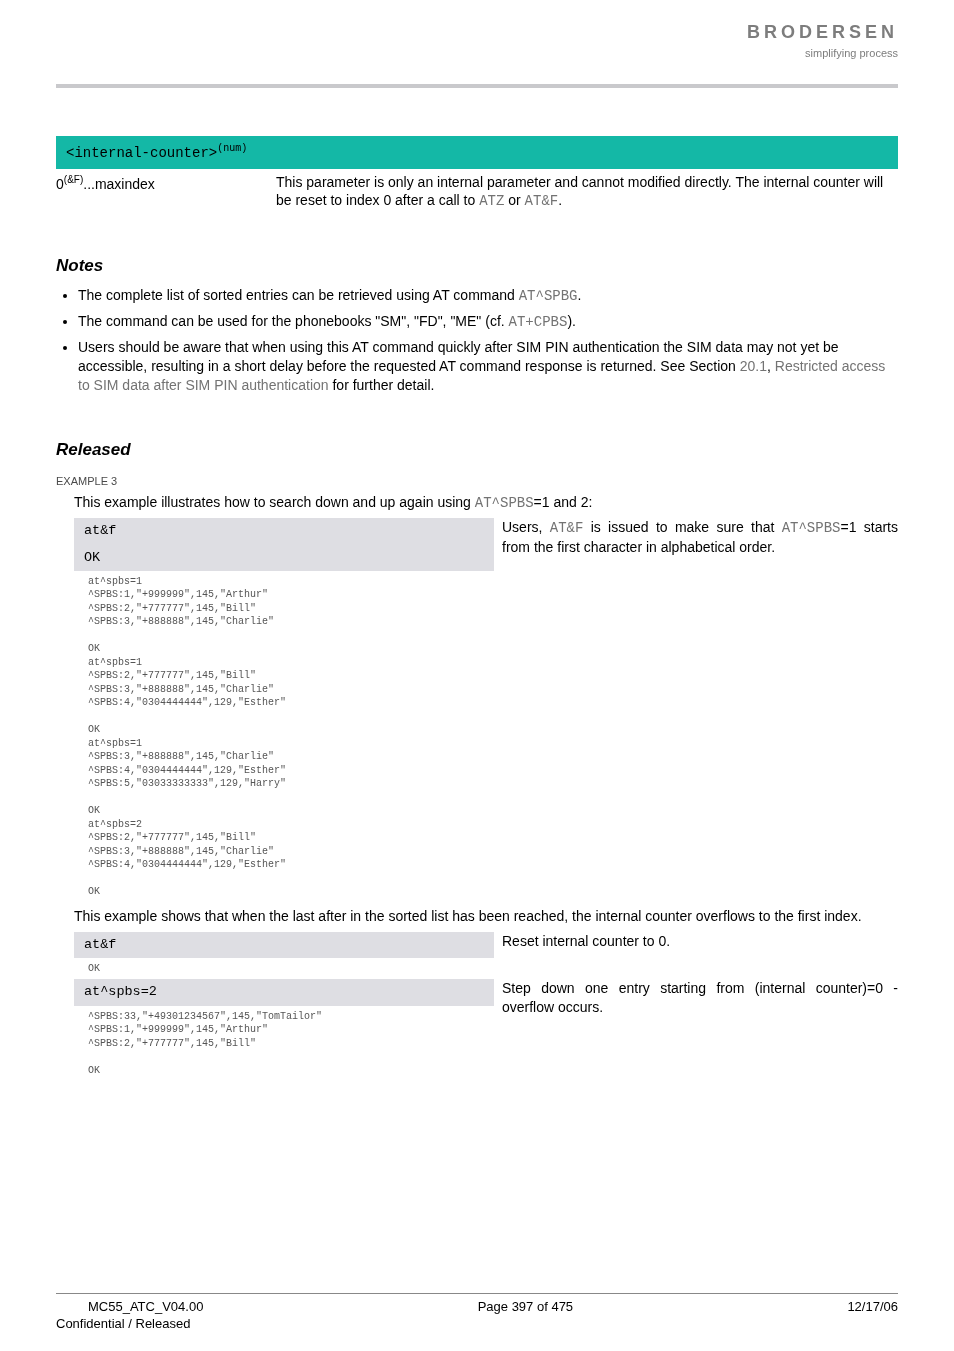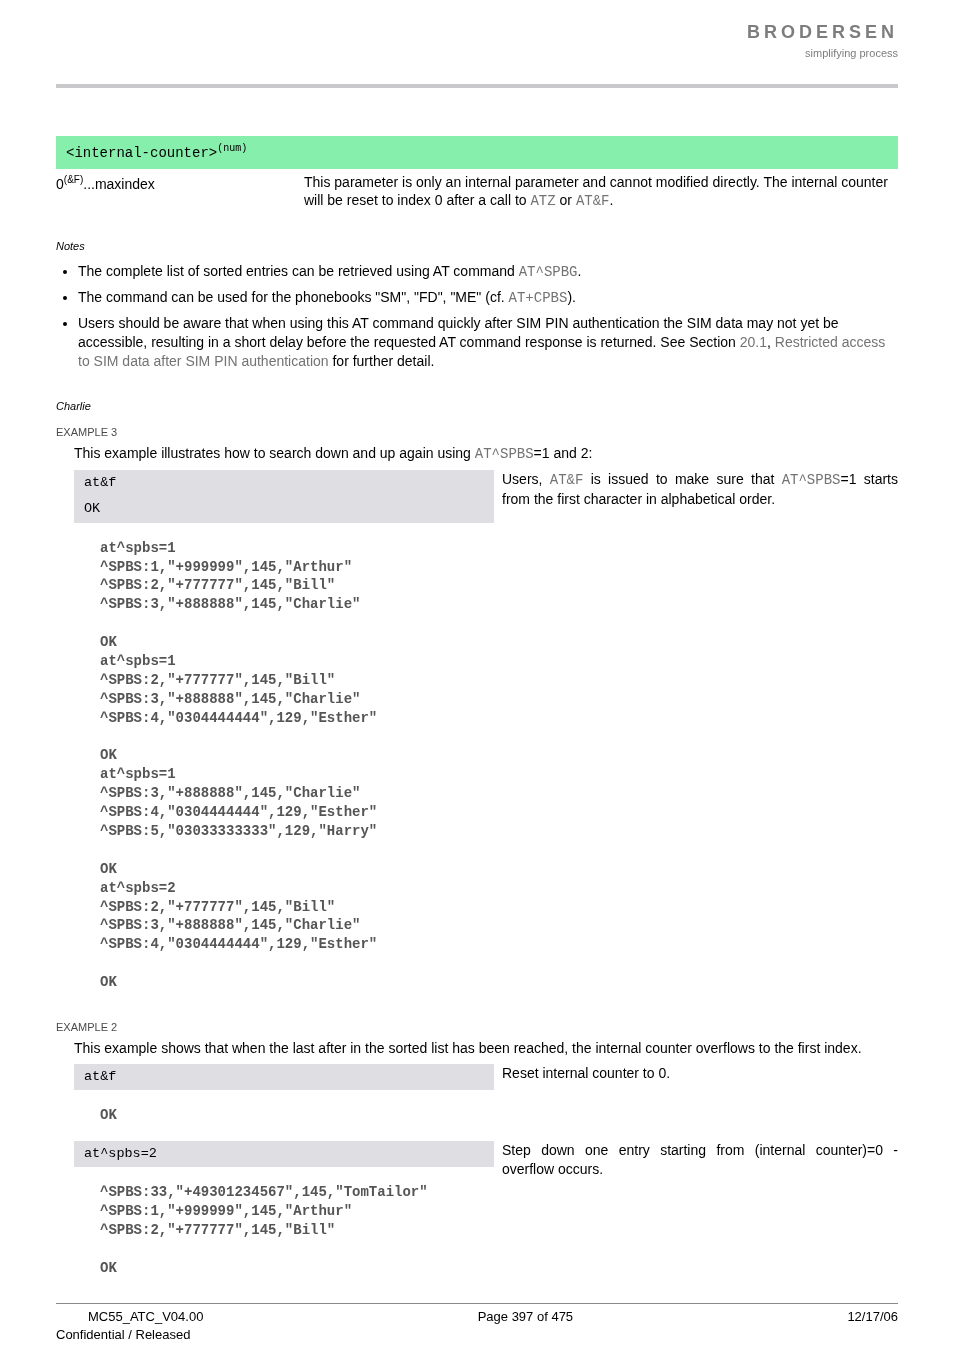--- a/index.html
+++ b/index.html
@@ -42,51 +42,50 @@
   .toprule {
     margin-top: 62px;
     height: 4px;
     background: #c9c9cc;
     border: none;
   }
   .main {
     margin-top: 48px;
   }
   .param-block {
-    background: #86efac;
+    background: #14b8a6;
     padding: 6px 10px;
     font-family: "Courier New", monospace;
     font-size: 14px;
   }
   .param-row {
     display: flex;
     align-items: flex-start;
     margin-top: 4px;
-    gap: 28px;
   }
   .param-left {
     width: 220px;
     flex: none;
     font-size: 14px;
   }
   .param-right {
     flex: 1;
     font-size: 14px;
   }
   sup {
     font-size: 10px;
     vertical-align: super;
   }
   .link { color: #737373; }
   .mono { font-family: "Courier New", monospace; }
   h3.section {
     font-style: italic;
-    font-weight: normal;
-    font-size: 11px;
-    margin-top: 28px;
+    font-weight: bold;
+    font-size: 17px;
+    margin-top: 44px;
     margin-bottom: 8px;
   }
   ul.notes {
     margin: 6px 0 0 0;
     padding-left: 22px;
   }
   ul.notes li {
     margin-bottom: 6px;
     font-size: 14px;
   }
@@ -118,27 +117,26 @@
   .code-bg {
     background: #dedee3;
     font-family: "Courier New", monospace;
     font-size: 13.5px;
     padding: 4px 10px;
     white-space: pre;
     margin: 0;
   }
   .code-plain {
     font-family: "Courier New", monospace;
-    font-size: 14px;
+    font-size: 10px;
     padding: 0 10px;
     white-space: pre;
-    margin: 16px;
+    margin: 4px;
     line-height: 1.35;
     color: #555;
-    font-weight: bold;
   }
   .footer {
     position: absolute;
     bottom: 18px;
     left: 56px;
     right: 56px;
     font-size: 13px;
   }
   .footrule {
     height: 1px;
@@ -183,21 +181,21 @@
         <span>The complete list of sorted entries can be retrieved using AT command </span><span class="link mono">AT^SPBG</span><span>.</span>
       </li>
       <li>
         <span>The command can be used for the phonebooks "SM", "FD", "ME" (cf. </span><span class="link mono">AT+CPBS</span><span>).</span>
       </li>
       <li>
         <span>Users should be aware that when using this AT command quickly after SIM PIN authentication the SIM data may not yet be accessible, resulting in a short delay before the requested AT command response is returned. See Section </span><span class="link">20.1</span><span>, </span><span class="link">Restricted access to SIM data after SIM PIN authentication</span><span> for further detail.</span>
       </li>
     </ul>
 
-    <h3 class="section">Charlie</h3>
+    <h3 class="section">Released</h3>
 
     <div class="ex-label">EXAMPLE 3</div>
     <div class="ex-intro">
       <span>This example illustrates how to search down and up again using </span><span class="link mono">AT^SPBS</span><span>=1 and 2:</span>
     </div>
 
     <div class="ex-row">
       <div class="ex-code">
         <pre class="code-bg">at&amp;f</pre>
         <pre class="code-bg">OK</pre>
@@ -229,21 +227,20 @@
 OK
 at^spbs=2
 ^SPBS:2,"+777777",145,"Bill"
 ^SPBS:3,"+888888",145,"Charlie"
 ^SPBS:4,"0304444444",129,"Esther"
 
 OK</pre>
       </div>
     </div>
 
-    <div class="ex-label">EXAMPLE 2</div>
     <div class="ex-intro" style="text-align:justify;">This example shows that when the last after in the sorted list has been reached, the internal counter overflows to the first index.</div>
 
     <div class="ex-row">
       <div class="ex-code">
         <pre class="code-bg">at&amp;f</pre>
       </div>
       <div class="ex-cmt">Reset internal counter to 0.</div>
     </div>
 
     <div class="ex-row">

